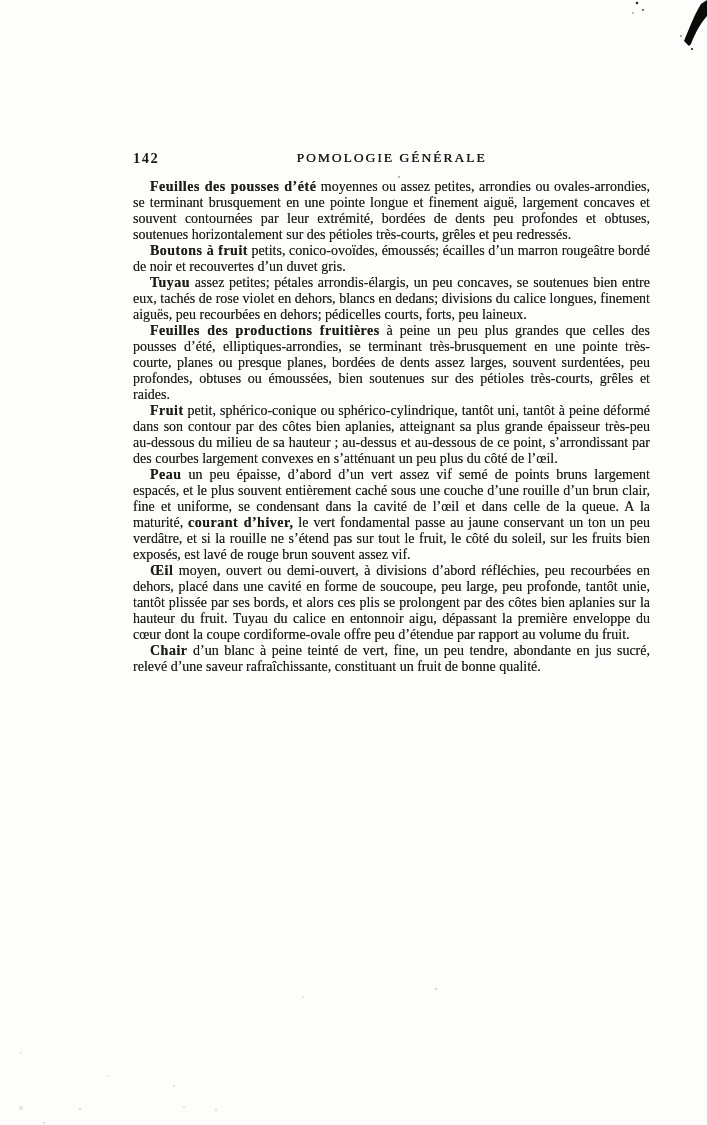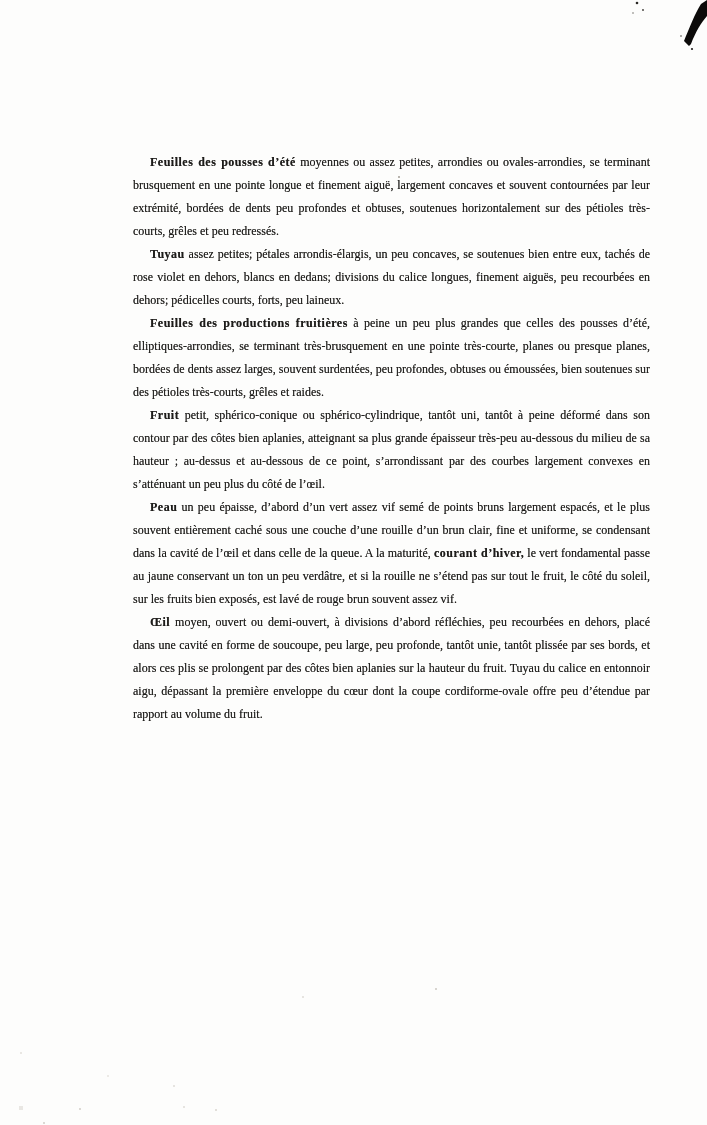--- a/index.html
+++ b/index.html
@@ -34,23 +34,23 @@
     position: absolute;
     left: 0;
     right: 0;
     top: 0;
     text-align: center;
     font-size: 13.5px;
     letter-spacing: 2px;
     text-shadow: 0.35px 0 0 currentColor;
   }
   .body-text-block {
-    margin-top: 1px;
-    font-size: 12px;
-    line-height: 23px;
+    margin-top: 12px;
+    font-size: 14px;
+    line-height: 16px;
     text-align: justify;
     text-shadow: 0 0 0.35px rgba(20,18,15,0.6);
   }
   .body-text-block p {
     margin: 0;
     text-indent: 17px;
   }
   .lead {
     font-weight: bold;
     letter-spacing: 0.5px;
@@ -89,21 +89,27 @@
 <svg class="ink-stain" viewBox="0 0 110 52" xmlns="http://www.w3.org/2000/svg" aria-hidden="true">
   <path d="M110,0 L110,16 C104,23 99,31 94,44 L92,46 L87,41 C92,29 98,13 104,4 Z" fill="#0c0b0a"></path>
   <circle cx="40" cy="3" r="1.3" fill="#2a2825"></circle>
   <circle cx="46" cy="10" r="0.9" fill="#3a3733"></circle>
   <circle cx="36" cy="13" r="0.7" fill="#55514b"></circle>
   <circle cx="95" cy="49" r="1.1" fill="#22201d"></circle>
   <circle cx="84" cy="36" r="0.8" fill="#44413c"></circle>
 </svg>
 
 <div class="page-inner">
+  <div class="header">
+    <span class="page-num">142</span>
+    <span class="running-title">POMOLOGIE GÉNÉRALE</span>
+  </div>
   <div class="body-text-block">
       <p><span class="lead">Feuilles des pousses d’été</span><span> moyennes ou assez petites, arrondies ou ovales-arrondies, se terminant brusquement en une pointe longue et finement aiguë, largement concaves et souvent contournées par leur extrémité, bordées de dents peu profondes et obtuses, soutenues horizontalement sur des pétioles très-courts, grêles et peu redressés.</span></p>
+      <p><span class="lead">Boutons à fruit</span><span> petits, conico-ovoïdes, émoussés; écailles d’un marron rougeâtre bordé de noir et recouvertes d’un duvet gris.</span></p>
       <p><span class="lead">Tuyau</span><span> assez petites; pétales arrondis-élargis, un peu concaves, se soutenues bien entre eux, tachés de rose violet en dehors, blancs en dedans; divisions du calice longues, finement aiguës, peu recourbées en dehors; pédicelles courts, forts, peu laineux.</span></p>
       <p><span class="lead">Feuilles des productions fruitières</span><span> à peine un peu plus grandes que celles des pousses d’été, elliptiques-arrondies, se terminant très-brusquement en une pointe très-courte, planes ou presque planes, bordées de dents assez larges, souvent surdentées, peu profondes, obtuses ou émoussées, bien soutenues sur des pétioles très-courts, grêles et raides.</span></p>
       <p><span class="lead">Fruit</span><span> petit, sphérico-conique ou sphérico-cylindrique, tantôt uni, tantôt à peine déformé dans son contour par des côtes bien aplanies, atteignant sa plus grande épaisseur très-peu au-dessous du milieu de sa hauteur ; au-dessus et au-dessous de ce point, s’arrondissant par des courbes largement convexes en s’atténuant un peu plus du côté de l’œil.</span></p>
       <p><span class="lead">Peau</span><span> un peu épaisse, d’abord d’un vert assez vif semé de points bruns largement espacés, et le plus souvent entièrement caché sous une couche d’une rouille d’un brun clair, fine et uniforme, se condensant dans la cavité de l’œil et dans celle de la queue. A la maturité, </span><span class="lead">courant d’hiver,</span><span> le vert fondamental passe au jaune conservant un ton un peu verdâtre, et si la rouille ne s’étend pas sur tout le fruit, le côté du soleil, sur les fruits bien exposés, est lavé de rouge brun souvent assez vif.</span></p>
       <p><span class="lead">Œil</span><span> moyen, ouvert ou demi-ouvert, à divisions d’abord réfléchies, peu recourbées en dehors, placé dans une cavité en forme de soucoupe, peu large, peu profonde, tantôt unie, tantôt plissée par ses bords, et alors ces plis se prolongent par des côtes bien aplanies sur la hauteur du fruit. Tuyau du calice en entonnoir aigu, dépassant la première enveloppe du cœur dont la coupe cordiforme-ovale offre peu d’étendue par rapport au volume du fruit.</span></p>
+      <p><span class="lead">Chair</span><span> d’un blanc à peine teinté de vert, fine, un peu tendre, abondante en jus sucré, relevé d’une saveur rafraîchissante, constituant un fruit de bonne qualité.</span></p>
     </div>
 </div>
 
 </body></html>

